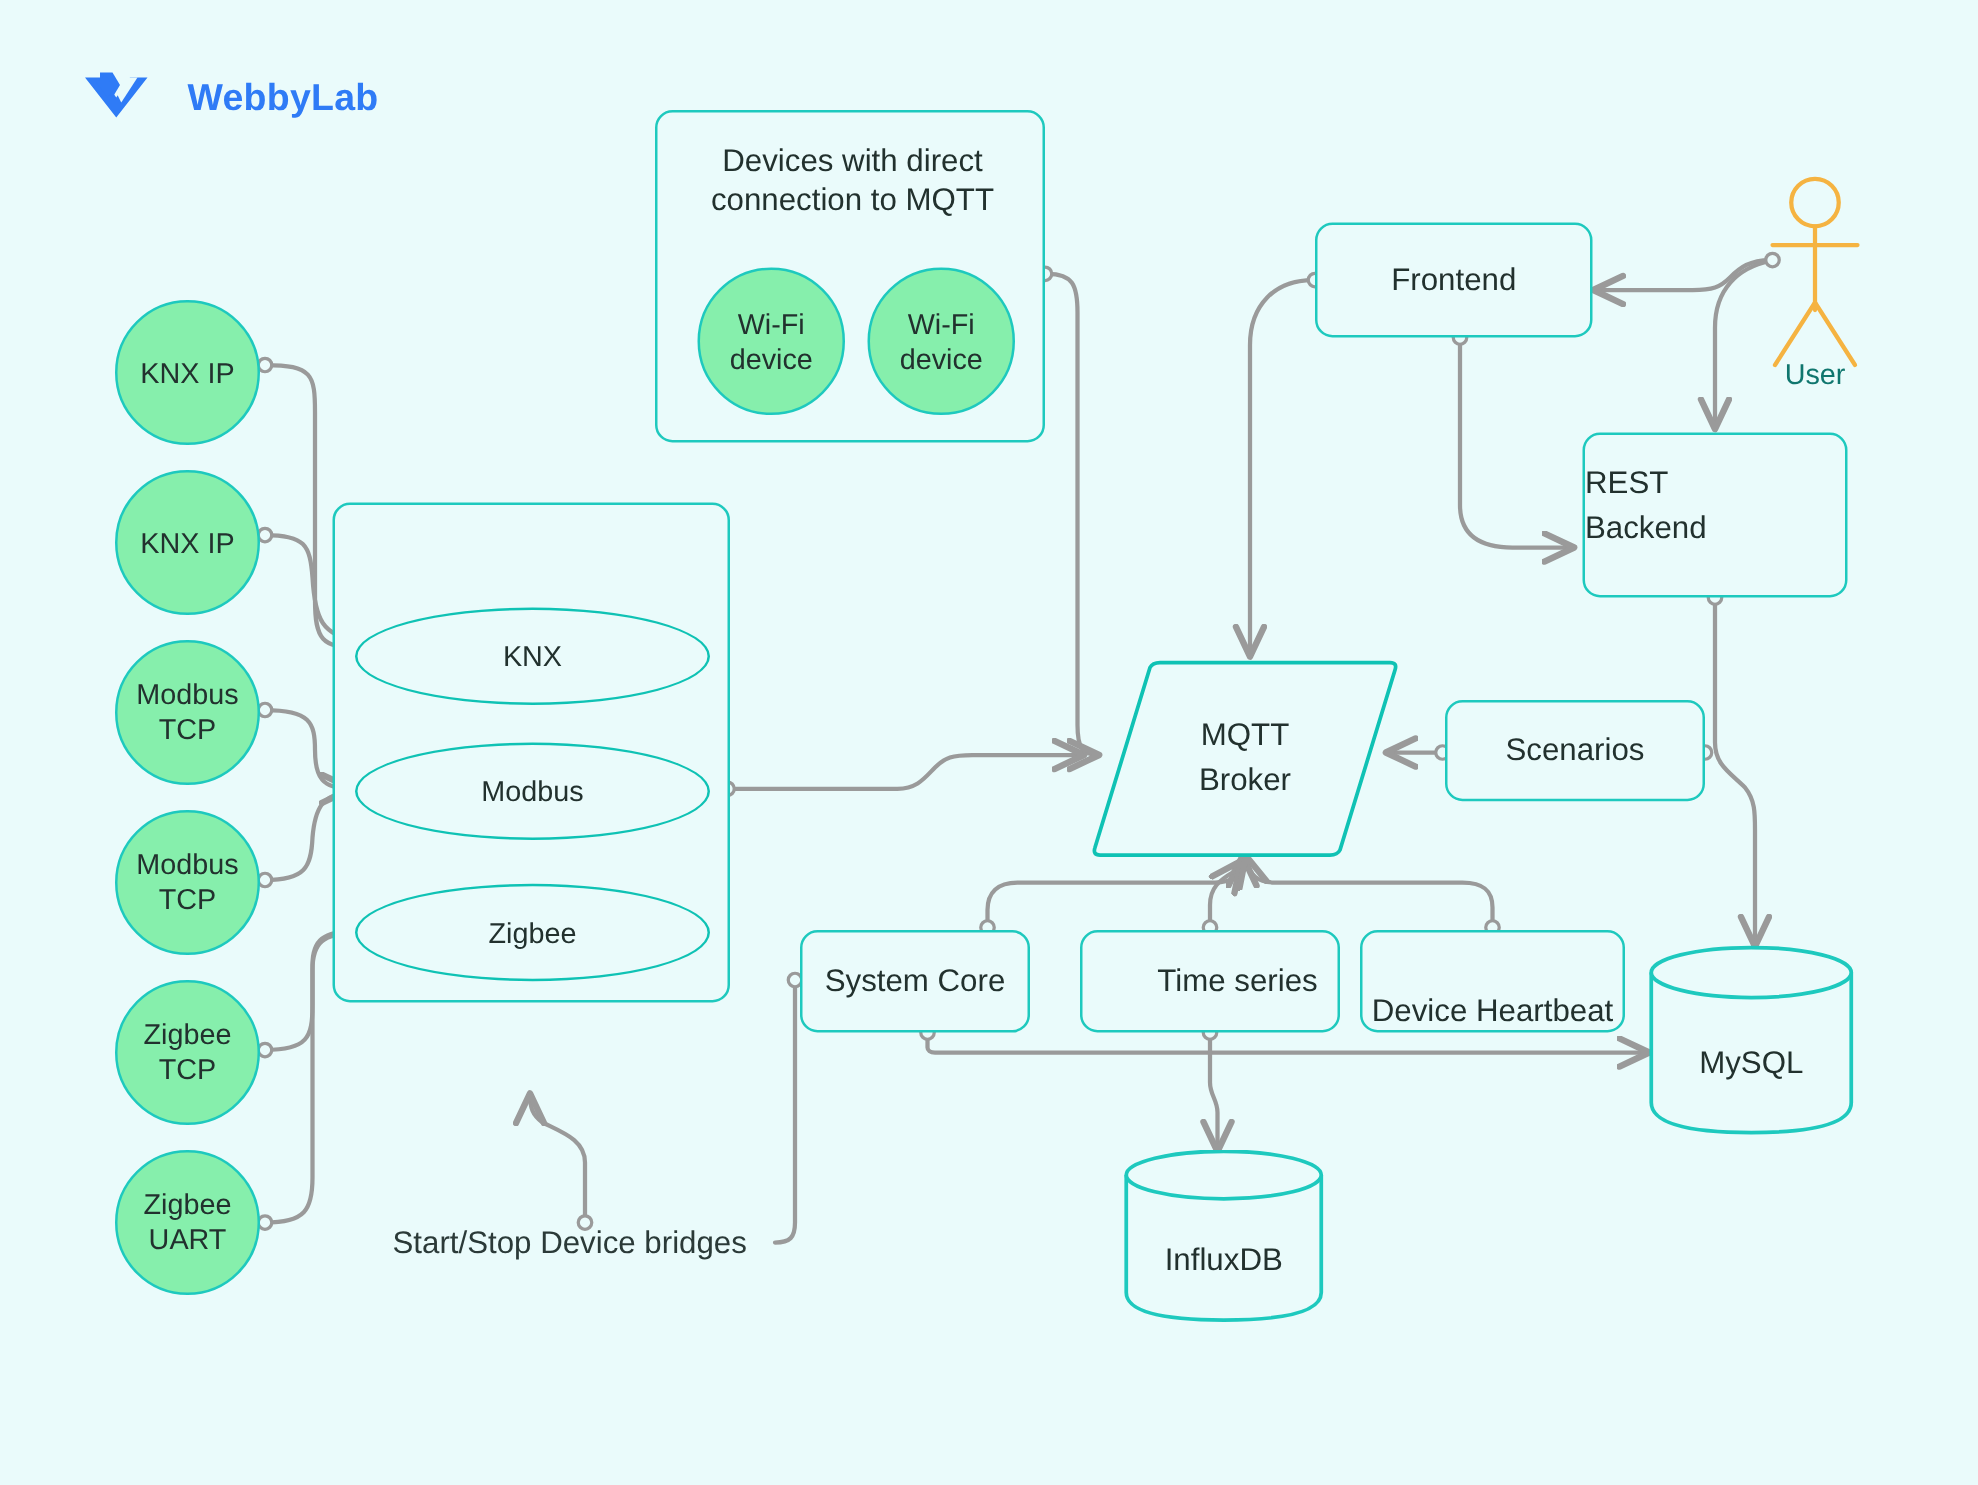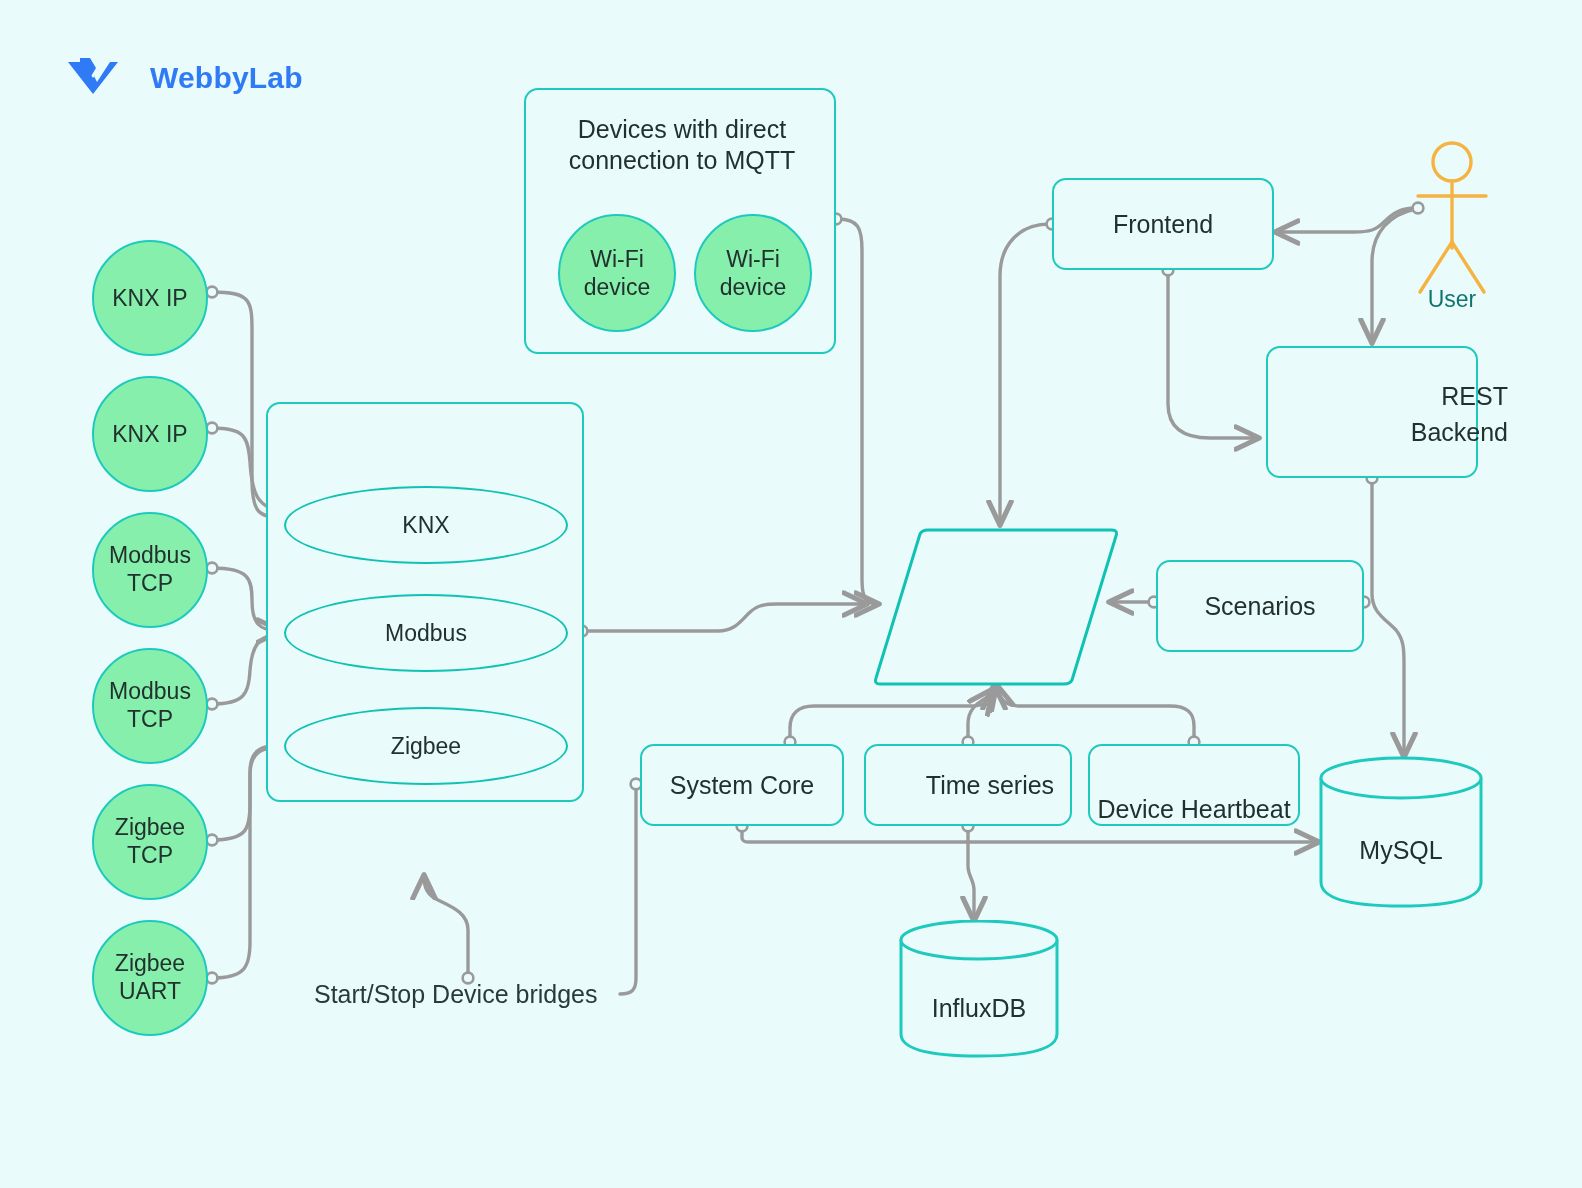--- a/index.html
+++ b/index.html
@@ -254,51 +254,55 @@
       <span>Zigbee</span>
     </div>
   </div>
 
   <div class="plainlabel" style="left:314px; top:980px; font-size:25px;">Start/Stop Device bridges</div>
 
   <div class="node" style="left:872px; top:526px; width:248px; height:162px; display:block;">
     <svg width="248" height="162" viewBox="0 0 248 162" style="position:absolute; left:0; top:0;">
       <path d="M44,158 L8,158 Q2,158 4,152 L48,8 Q50,4 56,4 L240,4 Q246,4 244,10 L200,154 Q198,158 192,158 Z" fill="#eafbfb" stroke="#0fc2b4" stroke-width="3" stroke-linejoin="round"></path>
     </svg>
-  </div>
-
-  <div class="node rbox" style="left:1156px; top:560px; width:208px; height:92px; font-size:25px;">
+    <div style="position:absolute; left:0; top:44px; width:248px; text-align:center; font-size:25px; line-height:1.45; color:#22312e;">
+      <span>MQTT</span><br>
+      <span>Broker</span>
+    </div>
+  </div>
+
+  <div class="node rbox" style="left:1156px; top:560px; width:208px; height:81px; font-size:25px;">
     <span>Scenarios</span>
   </div>
 
   <div class="node rbox" style="left:1052px; top:178px; width:222px; height:92px; font-size:25px;">
     <span>Frontend</span>
   </div>
 
   <div class="node rbox" style="left:1266px; top:346px; width:212px; height:132px; font-size:25px; line-height:1.45; display:block;">
-    <div style="position:absolute; left:0; top:30px; width:212px; text-align:right;padding-left:28px;">
+    <div style="position:absolute; left:0; top:20px; width:212px; text-align:left;">
       <span>REST</span><br>
       <span>Backend</span>
     </div>
   </div>
 
   <div id="user-actor">
     <svg width="96" height="170" viewBox="0 0 96 170">
       <g fill="none" stroke="#f5b341" stroke-width="3.4" stroke-linecap="round">
         <circle cx="48" cy="22" r="19"></circle>
         <line x1="48" y1="41" x2="48" y2="108"></line>
         <line x1="14" y1="56" x2="82" y2="56"></line>
         <line x1="48" y1="102" x2="16" y2="152"></line>
         <line x1="48" y1="102" x2="80" y2="152"></line>
       </g>
     </svg>
   </div>
   <div id="user-label">User</div>
 
-  <div class="node rbox" style="left:640px; top:744px; width:204px; height:82px; font-size:25px;">
+  <div class="node rbox" style="left:640px; top:744px; width:184px; height:82px; font-size:25px;">
     <span>System Core</span>
   </div>
 
   <div class="node rbox" style="left:864px; top:744px; width:208px; height:82px; font-size:25px;padding-left:44px;">
     <span>Time series</span>
   </div>
 
   <div class="node rbox" style="left:1088px; top:744px; width:212px; height:82px; font-size:25px;align-items:flex-end;">
     <span>Device Heartbeat</span>
   </div>

